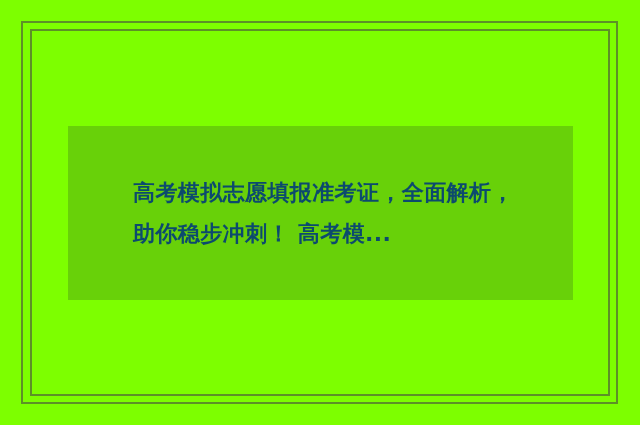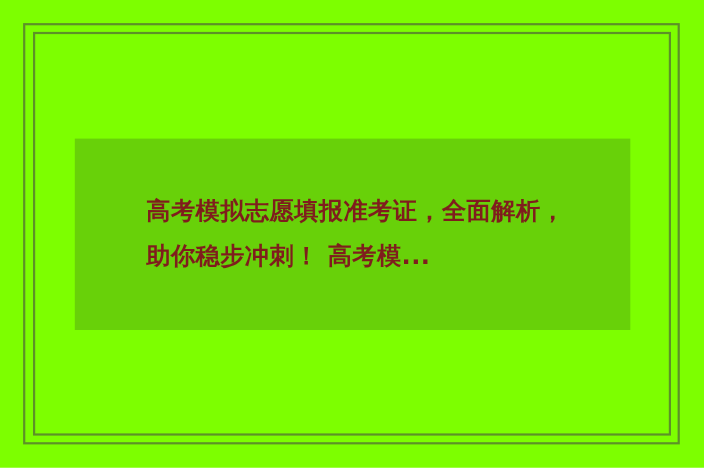--- a/index.html
+++ b/index.html
@@ -54,21 +54,21 @@
     width: 505px;
     height: 174px;
     background: #68d109;
     box-sizing: border-box;
     display: flex;
     flex-direction: column;
     justify-content: center;
   }
 
   .headline {
-    color: #7f1d1d;
+    color: #0c4a6e;
     font-weight: bold;
     font-size: 22px;
     line-height: 41px;
     letter-spacing: 0.4px;
     padding: 0 58px 0 65px;
     margin: 0;
     text-align: left;
     word-break: break-all;
     user-select: none;
   }

